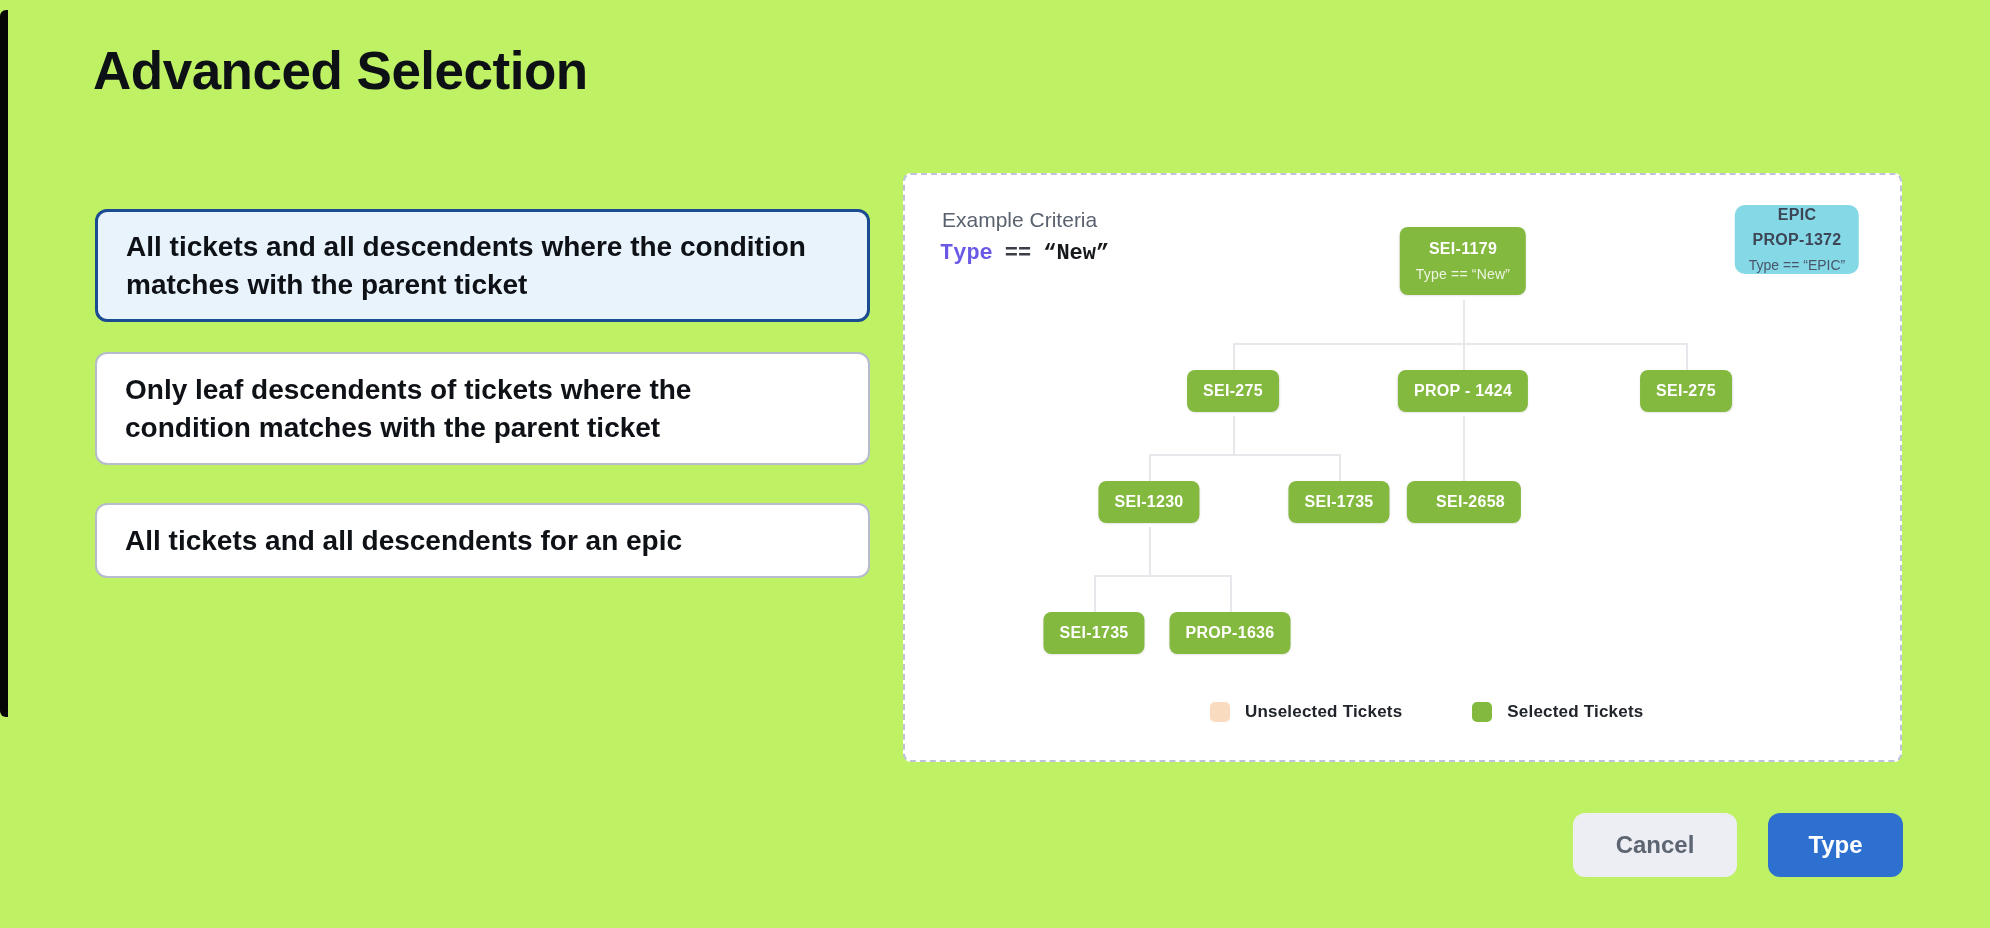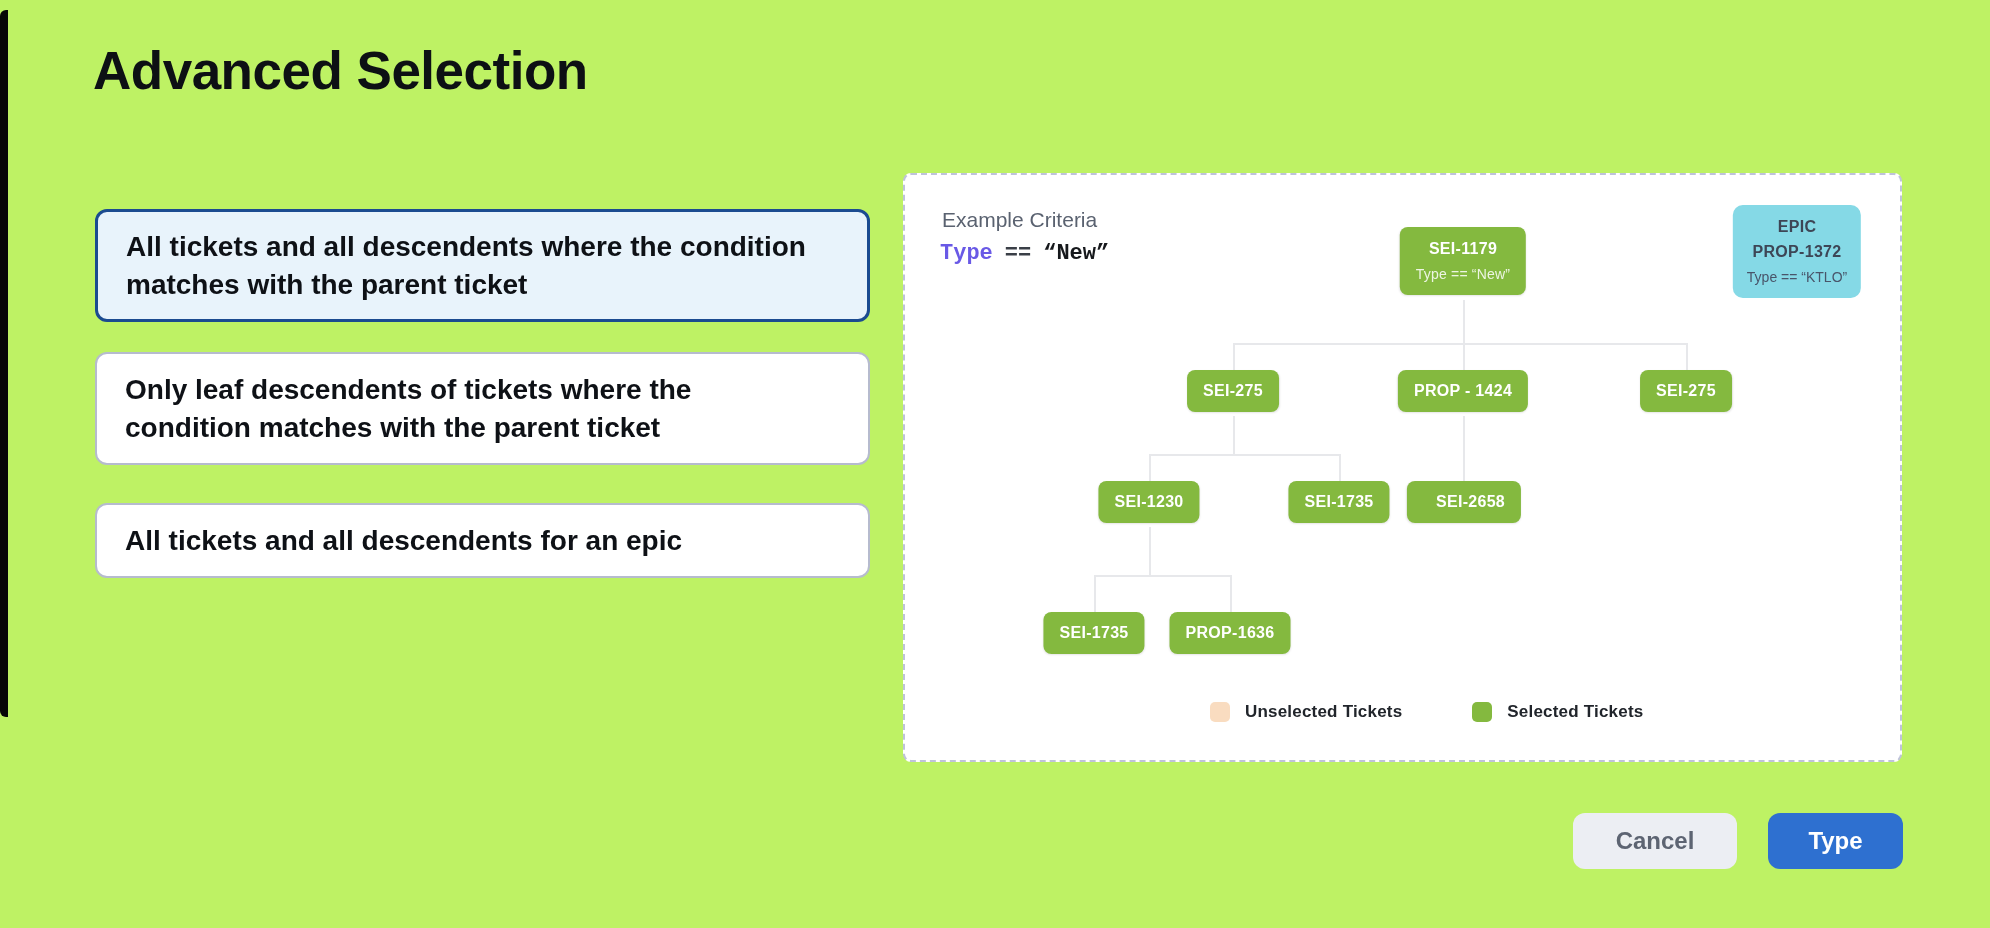--- a/index.html
+++ b/index.html
@@ -18,21 +18,21 @@
   .preview{position:absolute;left:903px;top:173px;width:999px;height:589px;box-sizing:border-box;
         border:2px dashed #bfc3da;border-radius:8px;background:#ffffff;}
   .criteria-label{position:absolute;left:37px;top:33px;font-size:21px;font-weight:500;color:#5a6270;}
   .criteria-row{position:absolute;left:35px;top:66px;font-family:"Liberation Mono",monospace;
         font-size:22px;font-weight:700;white-space:nowrap;}
   .criteria-field{color:#6959e6;}
   .criteria-op{color:#3a3f47;margin:0 12px;}
   .criteria-value{color:#16181c;}
   
   .epic-card{position:absolute;left:892px;top:30px;transform:translateX(-50%);
-        background:#85d9e6;border-radius:10px;padding:13px 14px;text-align:center;white-space:nowrap;}
+        background:#85d9e6;border-radius:10px;padding:1px 14px;text-align:center;white-space:nowrap;}
   .epic-line1{font-size:16px;font-weight:700;color:#3d4656;letter-spacing:0.3px;}
   .epic-line2{font-size:16px;font-weight:700;color:#3d4656;margin-top:7px;letter-spacing:0.3px;}
   .epic-line3{font-size:14px;font-weight:500;color:#49556a;margin-top:8px;}
   
   .node{position:absolute;transform:translateX(-50%);background:#84b93f;color:#ffffff;
         border-radius:8px;padding:12px 16px;font-size:16px;font-weight:700;letter-spacing:0.3px;
         text-align:center;white-space:nowrap;box-shadow:0 1px 2px rgba(0,0,0,0.10);}
   .node .sub{font-size:14px;font-weight:500;color:rgba(255,255,255,0.85);margin-top:8px;letter-spacing:0.2px;}
   .node.root{padding:13px 16px;}
   
@@ -40,21 +40,21 @@
   .ch{position:absolute;height:2px;background:#e7e8eb;}
   
   .legend{position:absolute;left:305px;top:527px;display:flex;align-items:center;}
   .legend-item{display:flex;align-items:center;}
   .legend-item + .legend-item{margin-left:70px;}
   .swatch{width:20px;height:20px;border-radius:5px;margin-right:15px;}
   .swatch.unselected{background:#f9dcc0;}
   .swatch.selected{background:#84b93f;}
   .legend-label{font-size:17px;font-weight:700;color:#21252b;letter-spacing:0.2px;}
   
-  .btn{position:absolute;top:813px;height:56px;border:none;border-radius:12px;
+  .btn{position:absolute;top:813px;height:64px;border:none;border-radius:12px;
         font-family:"Liberation Sans",sans-serif;font-size:24px;font-weight:700;cursor:pointer;}
   .btn.cancel{left:1573px;width:164px;background:#eceef3;color:#5d6472;}
   .btn.save{left:1768px;width:135px;background:#2e70d0;color:#ffffff;}
 </style>
 </head>
 <body>
 
 <div class="page">
   <div class="edge-sliver"></div>
 
@@ -72,21 +72,21 @@
 
   <div class="preview">
     <div class="criteria-label">Example Criteria</div>
     <div class="criteria-row">
       <span class="criteria-field">Type</span><span class="criteria-op">==</span><span class="criteria-value">“New”</span>
     </div>
 
     <div class="epic-card">
       <div class="epic-line1">EPIC</div>
       <div class="epic-line2">PROP-1372</div>
-      <div class="epic-line3">Type == “KTLO”</div>
+      <div class="epic-line3">Type == “EPIC”</div>
     </div>
 
     <div class="cv" style="left:558px;top:125px;height:43px;"></div>
     <div class="ch" style="left:328px;top:168px;width:453px;"></div>
     <div class="cv" style="left:328px;top:168px;height:27px;"></div>
     <div class="cv" style="left:558px;top:168px;height:27px;"></div>
     <div class="cv" style="left:781px;top:168px;height:27px;"></div>
     <div class="cv" style="left:328px;top:241px;height:38px;"></div>
     <div class="ch" style="left:244px;top:279px;width:190px;"></div>
     <div class="cv" style="left:244px;top:279px;height:27px;"></div>

